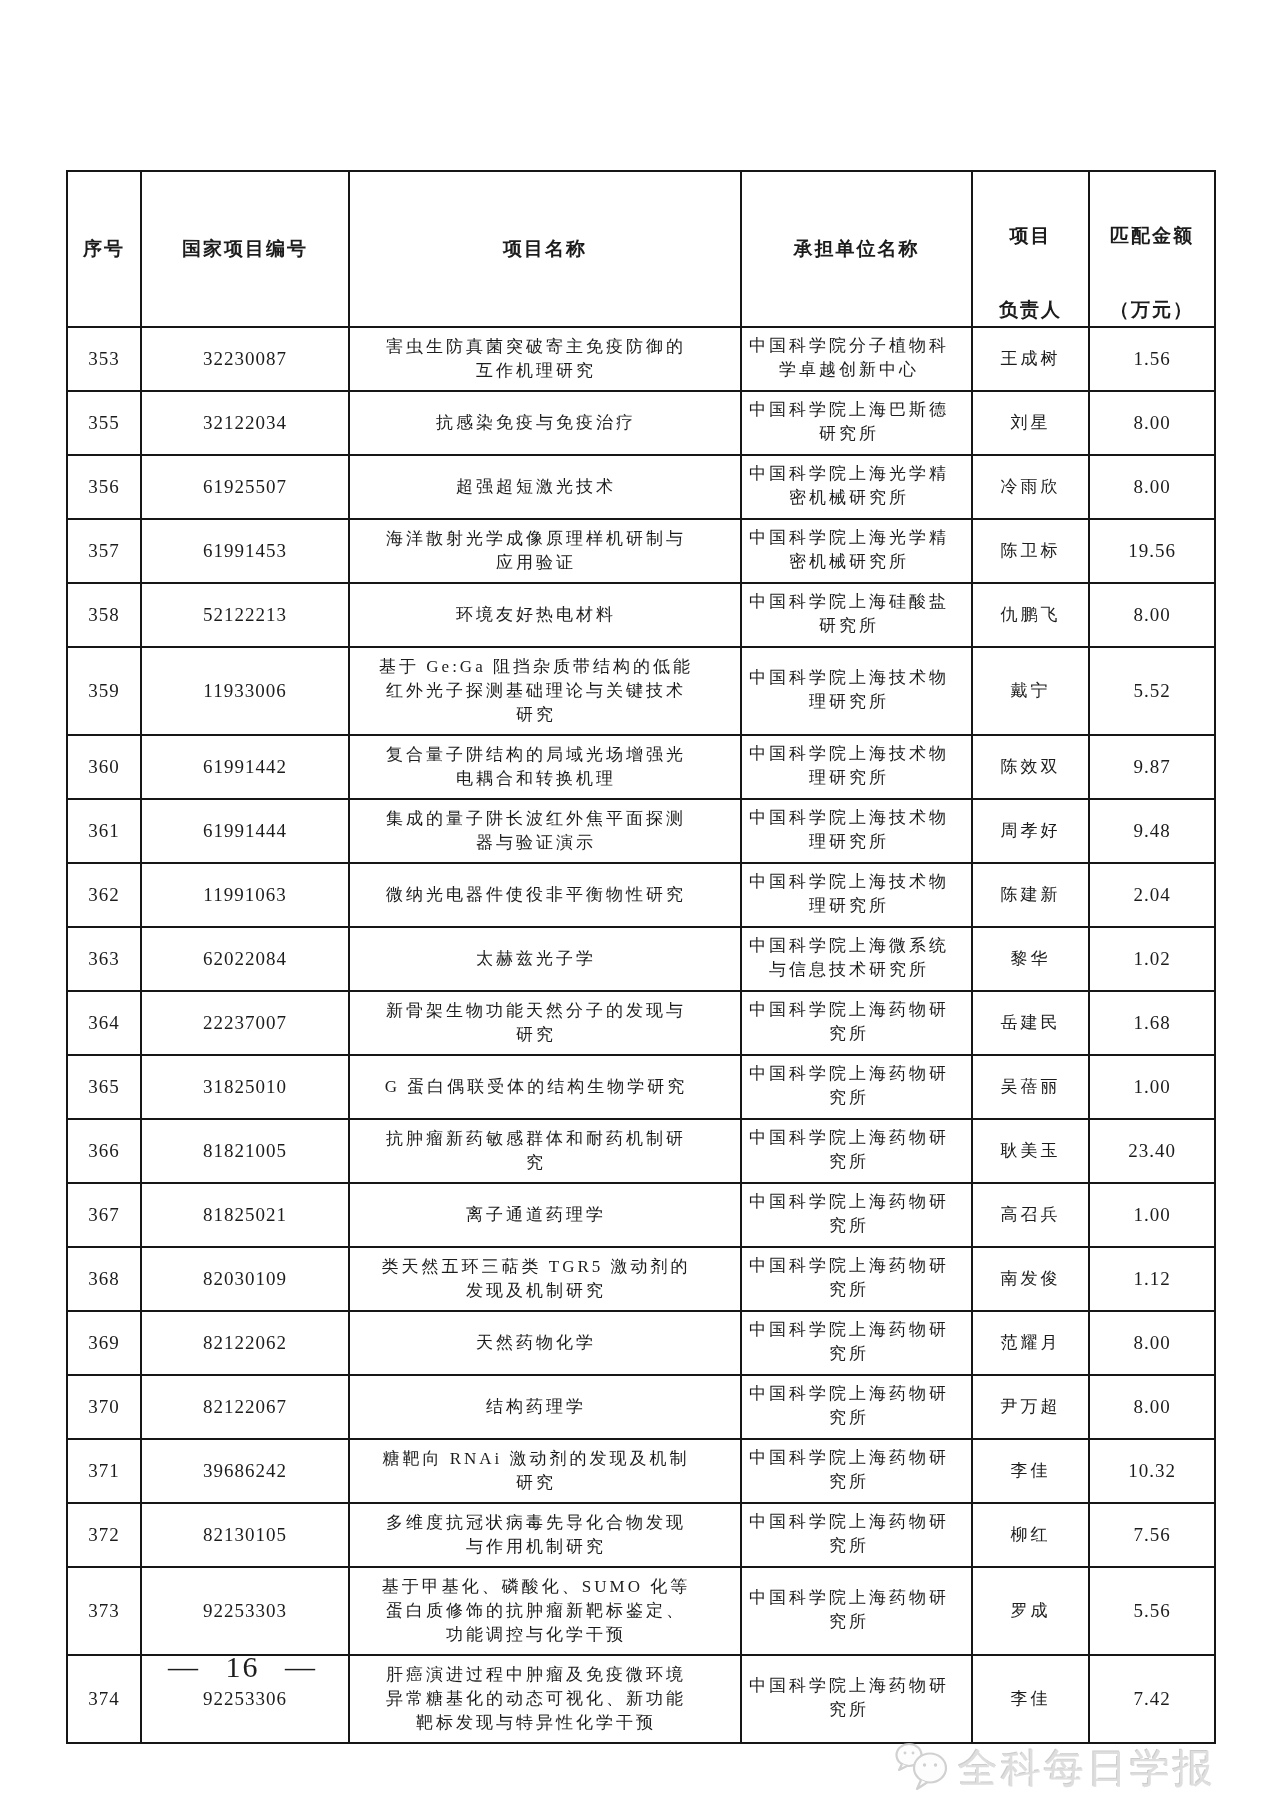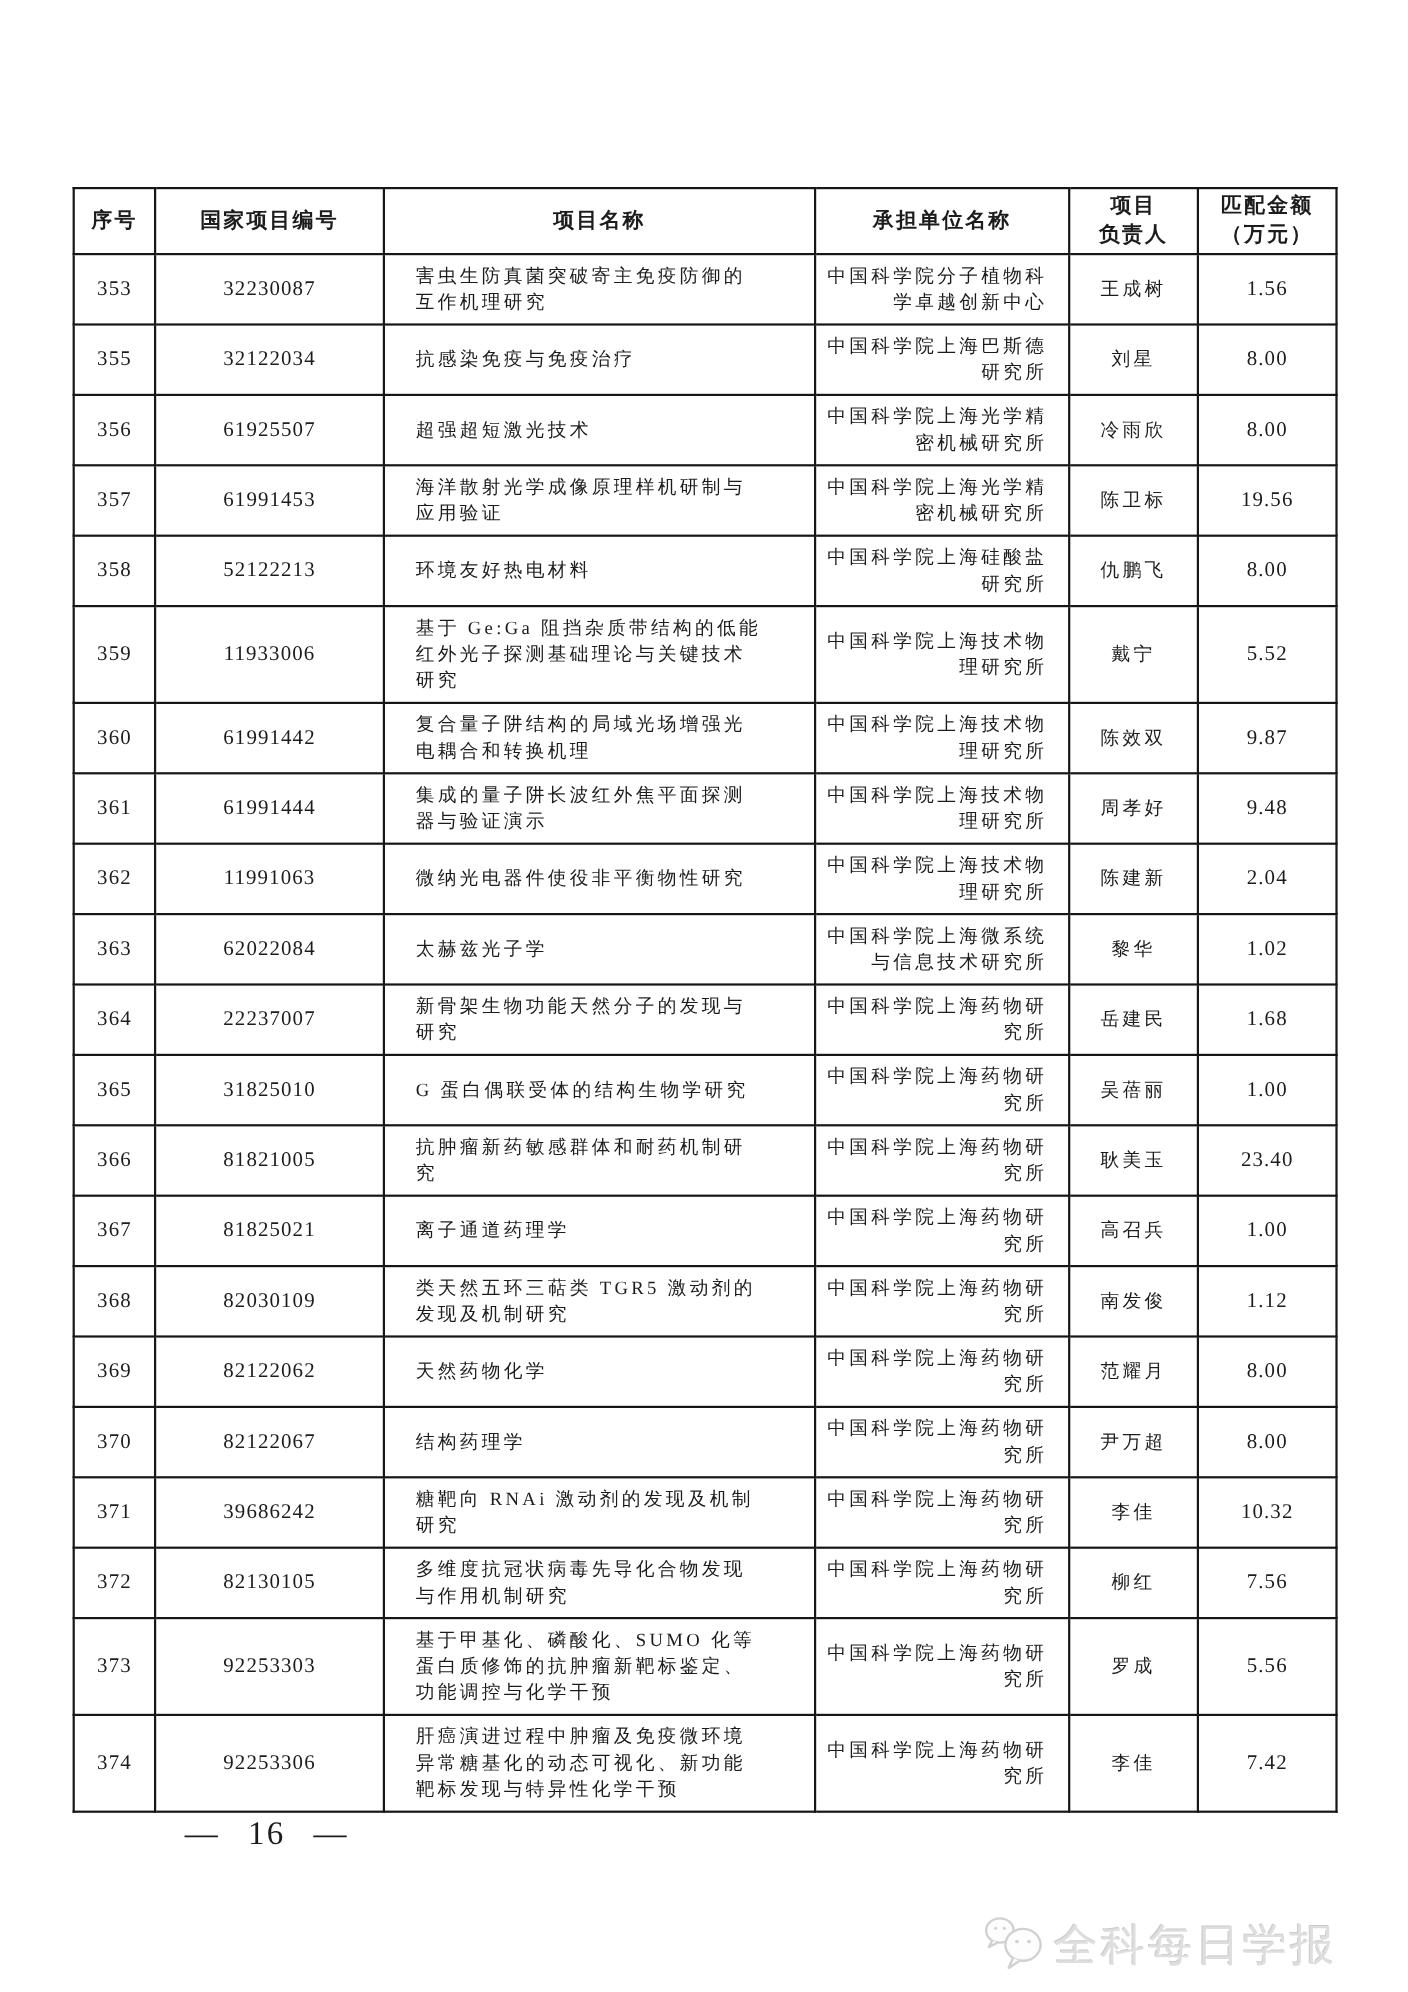--- a/index.html
+++ b/index.html
@@ -21,23 +21,23 @@
     font-weight:700; font-size:19px; line-height:26px;
     letter-spacing:2px; padding:3px 2px; height:52px; text-align:center;
   }
   .doc-table td {
     font-size:17px; line-height:24px; letter-spacing:3px; padding:7px 2px;
     text-align:center;
   }
   .doc-table td.c0, .doc-table td.c1, .doc-table td.c5 {
     font-size:19px; letter-spacing:1px;
   }
-  .doc-table td.c2 { text-align:left; padding:7px 46px 7px 28px; }
-  .doc-table td.c3 { text-align:right; padding:7px 19px 7px 4px; }
-  .hdr-line { display:block; }
+  .doc-table td.c2 { text-align:center; padding:7px 46px 7px 28px; }
+  .doc-table td.c3 { text-align:center; padding:7px 19px 7px 4px;font-family:Liberation Mono, monospace; }
+  .hdr-line { display:block;margin-top:48px; }
   .page-number {
     position:absolute; left:168px; top:1650px;
     font-size:30px; letter-spacing:2px; word-spacing:16px; color:#1c1c1c;text-align:center;
   }
   .watermark {
     position:absolute; right:64px; top:1740px;
     display:flex; align-items:center; gap:6px;
   }
   .watermark-text {
     font-family:"Liberation Sans","DejaVu Sans",sans-serif;

